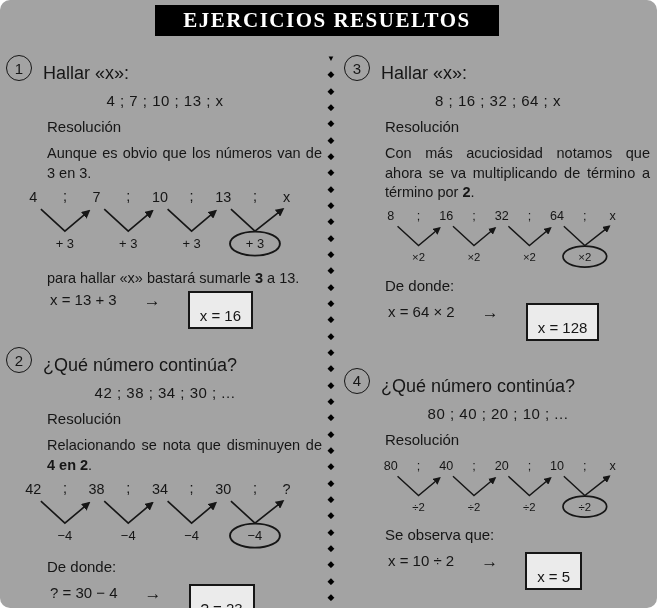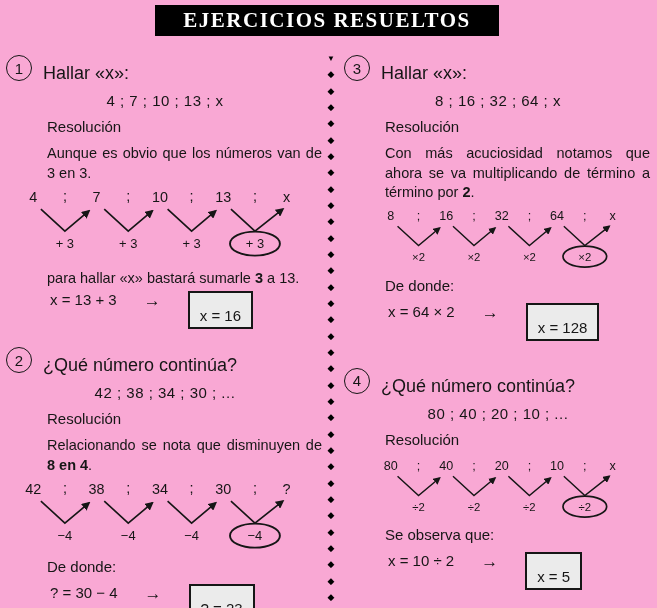--- a/index.html
+++ b/index.html
@@ -1,18 +1,18 @@
 <!DOCTYPE html>
 <html><head>
 <meta charset="utf-8">
 <style>
   * { margin:0; padding:0; box-sizing:border-box; }
   html,body { width:657px; height:608px; background:#fff; overflow:hidden;
               font-family:"Liberation Sans", sans-serif; color:#161616; }
-  .page { position:relative; width:657px; height:608px; background:#f9a8d4; }
+  .page { position:relative; width:657px; height:608px; background:#a3a3a3;border-radius:10px; }
 
   
   .title-band { position:absolute; left:155px; top:5px; width:344px; height:31px;
                 background:#000; display:flex; align-items:center; justify-content:center; }
   .title-band span { color:#fff; font-family:"Liberation Serif", serif; font-weight:bold;
                      font-size:21px; letter-spacing:1.5px; white-space:nowrap; }
 
   
   .divider { position:absolute; left:323px; top:54px; bottom:6px; width:16px;
              display:flex; flex-direction:column; justify-content:space-between;
@@ -150,21 +150,21 @@
       </div>
     </div>
 
     <div class="exercise ex2">
       <div class="ex-header">
         <div class="exnum">2</div>
         <div class="prompt">¿Qué número continúa?</div>
       </div>
       <div class="seq">42 ; 38 ; 34 ; 30 ; ...</div>
       <div class="res">Resolución</div>
-      <p class="body"><span>Relacionando se nota que disminuyen de </span><b>8 en 4</b><span>.</span></p>
+      <p class="body"><span>Relacionando se nota que disminuyen de </span><b>4 en 2</b><span>.</span></p>
 
       <svg class="zigzag zigzag-l" viewBox="0 0 300 76">
         <text class="zt" text-anchor="middle" x="20" y="16">42</text>
         <text class="zs" text-anchor="middle" x="53" y="15">;</text>
         <text class="zt" text-anchor="middle" x="86" y="16">38</text>
         <text class="zs" text-anchor="middle" x="119" y="15">;</text>
         <text class="zt" text-anchor="middle" x="152" y="16">34</text>
         <text class="zs" text-anchor="middle" x="185" y="15">;</text>
         <text class="zt" text-anchor="middle" x="218" y="16">30</text>
         <text class="zs" text-anchor="middle" x="251" y="15">;</text>

